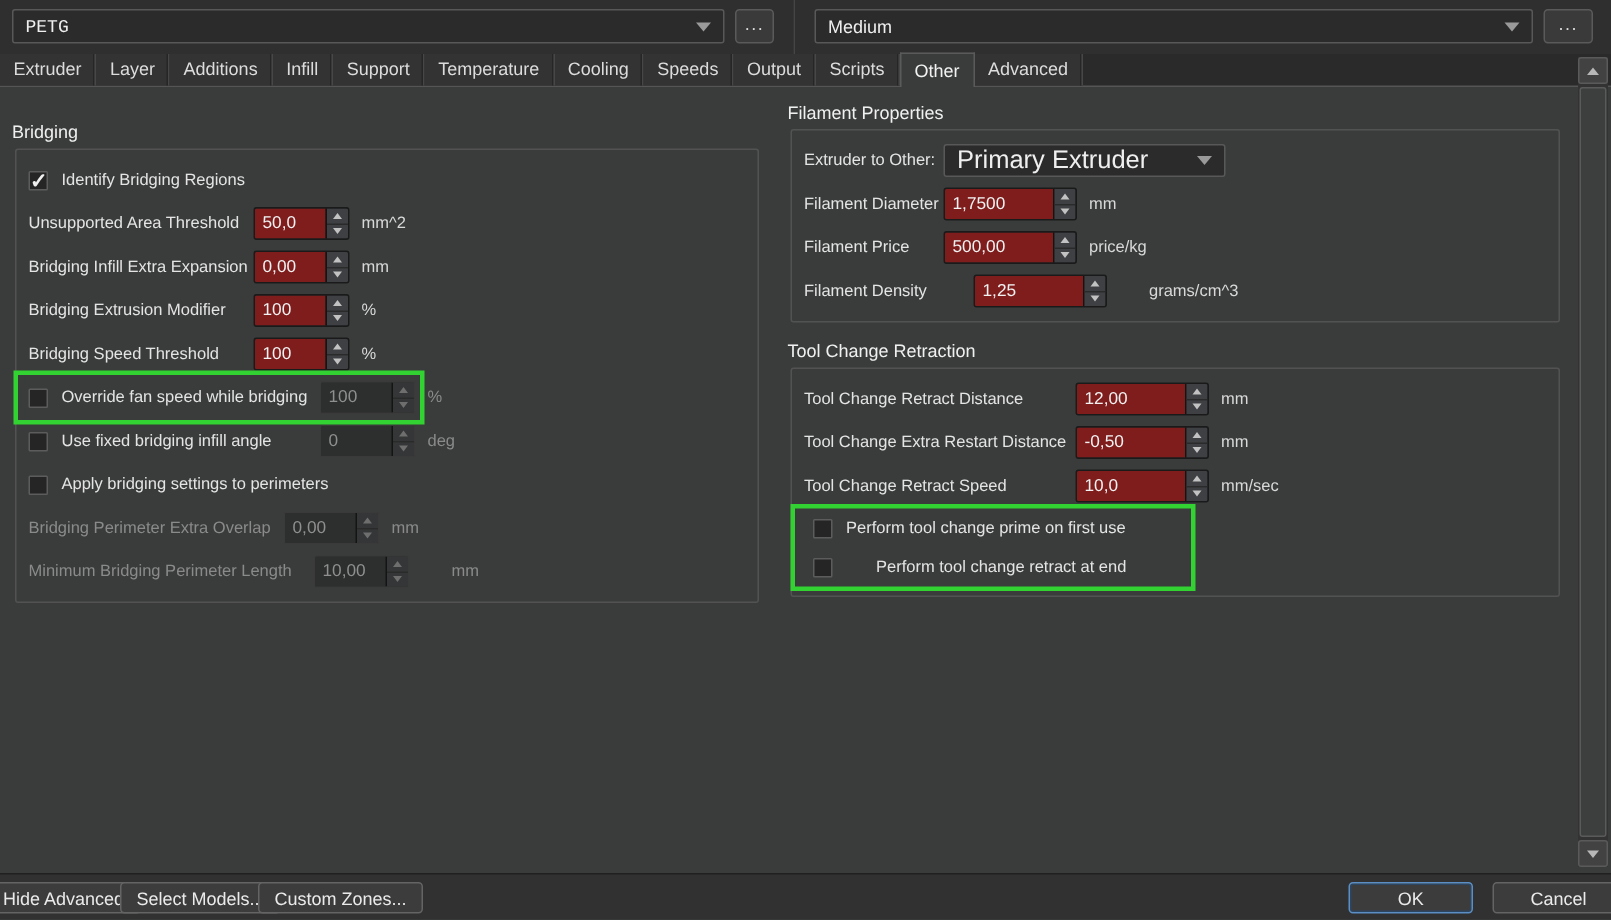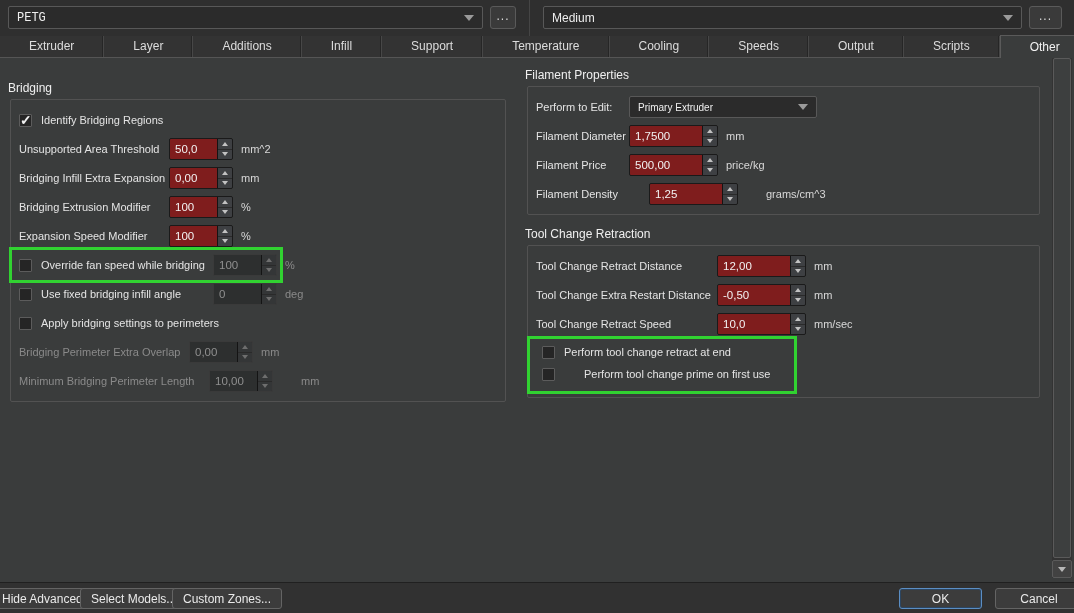--- a/index.html
+++ b/index.html
@@ -23,21 +23,21 @@
   .combo .arrow { margin-left:auto; width:0; height:0; border-left:5px solid transparent; border-right:5px solid transparent; border-top:6px solid #9a9a9a; }
   .dots-btn {
     position:absolute; top:6px; height:23px; background:#3a3a3a; border:1px solid #5a5a5a;
     border-radius:3px; color:#dcdcdc; display:flex; align-items:center; justify-content:center;
     font-size:12px; letter-spacing:1px; padding-bottom:4px;
   }
 
   
   .tabbar { position:absolute; left:0; top:36px; width:1074px; height:22px; background:#2a2a2a; border-bottom:1px solid #555; display:flex; align-items:flex-end; }
   .tab {
-    height:21px; line-height:20px; padding:0 29px; font-size:12px; color:#dcdcdc;
+    height:21px; line-height:20px; padding:0 9px; font-size:12px; color:#dcdcdc;
     background:#333; border-right:1px solid #474747; box-shadow: inset -1px 0 0 #262626; cursor:default; white-space:nowrap;
   }
   .tab.active {
     background:#3a3c3c; height:23px; line-height:22px; margin-bottom:-1px;
     border:1px solid #5a5a5a; border-bottom:none; box-shadow:none; position:relative; z-index:2; color:#f2f2f2;
   }
 
   
   .content { position:absolute; left:0; top:58px; width:1046px; height:522px; background:#3a3c3c; }
 
@@ -84,21 +84,21 @@
     margin-right:9px; flex:0 0 auto; position:relative; cursor:default;
   }
   .checkbox.checked::after {
     content:'\2713'; position:absolute; left:0px; top:-3px; color:#f0f0f0; font-size:14px; font-weight:bold;
   }
   .chk-indent { margin-left:6px; }
 
   
   .dd {
     width:188px; height:22px; background:#2b2b2b; border:1px solid #585858; border-radius:2px;
-    display:flex; align-items:center; padding:0 8px; color:#efefef; font-size:10px; cursor:default;
+    display:flex; align-items:center; padding:0 8px; color:#efefef; font-size:17px; cursor:default;
   }
   .dd .arrow { margin-left:auto; width:0; height:0; border-left:5px solid transparent; border-right:5px solid transparent; border-top:6px solid #9a9a9a; }
 
   
   .hl { position:relative; }
   .hl-border { position:absolute; border:3px solid #31d231; pointer-events:none; z-index:5; }
   .hl-border.b1 { left:-10px; top:-6px; width:274px; height:36px; }
   .hl-group { position:relative; }
   .hl-border.b2 { left:-9px; top:-5px; width:270px; height:58px; }
 
@@ -192,21 +192,21 @@
           <input value="100" style="">
           <span class="spin-btns">
               <span class="spin-btn up"></span>
               <span class="spin-btn down"></span>
             </span>
         </span>
         <span class="unit">%</span>
       </div>
 
       <div class="row">
-        <span class="lbl w150">Expansion Speed Modifier</span>
+        <span class="lbl w150">Bridging Speed Threshold</span>
         <span class="spinbox">
           <input value="100" style="">
           <span class="spin-btns">
               <span class="spin-btn up"></span>
               <span class="spin-btn down"></span>
             </span>
         </span>
         <span class="unit">%</span>
       </div>
 
@@ -267,21 +267,21 @@
       </div>
 
     </div>
   </div>
 
   <div class="col-right">
     <div class="group-title">Filament Properties</div>
     <div class="frame">
 
       <div class="row">
-        <span class="lbl w93">Perform to Edit:</span>
+        <span class="lbl w93">Extruder to Other:</span>
         <span class="dd">
           <span>Primary Extruder</span>
           <span class="arrow"></span>
         </span>
       </div>
 
       <div class="row">
         <span class="lbl w93">Filament Diameter</span>
         <span class="spinbox wide">
           <input value="1,7500" style="">
@@ -356,27 +356,27 @@
           <span class="spin-btns">
               <span class="spin-btn up"></span>
               <span class="spin-btn down"></span>
             </span>
         </span>
         <span class="unit">mm/sec</span>
       </div>
 
       <div class="hl-group">
         <div class="hl-border b2"></div>
+        <div class="row" style="height:22px; margin-bottom:4px;">
+          <span class="checkbox chk-indent"></span>
+          <span class="lbl">Perform tool change prime on first use</span>
+        </div>
         <div class="row" style="height:22px; margin-bottom:0;">
           <span class="checkbox chk-indent"></span>
           <span class="lbl">Perform tool change retract at end</span>
-        </div>
-        <div class="row" style="height:22px; margin-bottom:4px;">
-          <span class="checkbox chk-indent"></span>
-          <span class="lbl">Perform tool change prime on first use</span>
         </div>
       </div>
 
     </div>
   </div>
 </div>
 
 <div class="scrollbar">
   <div class="scroll-btn up"></div>
   <div class="scroll-thumb"></div>

